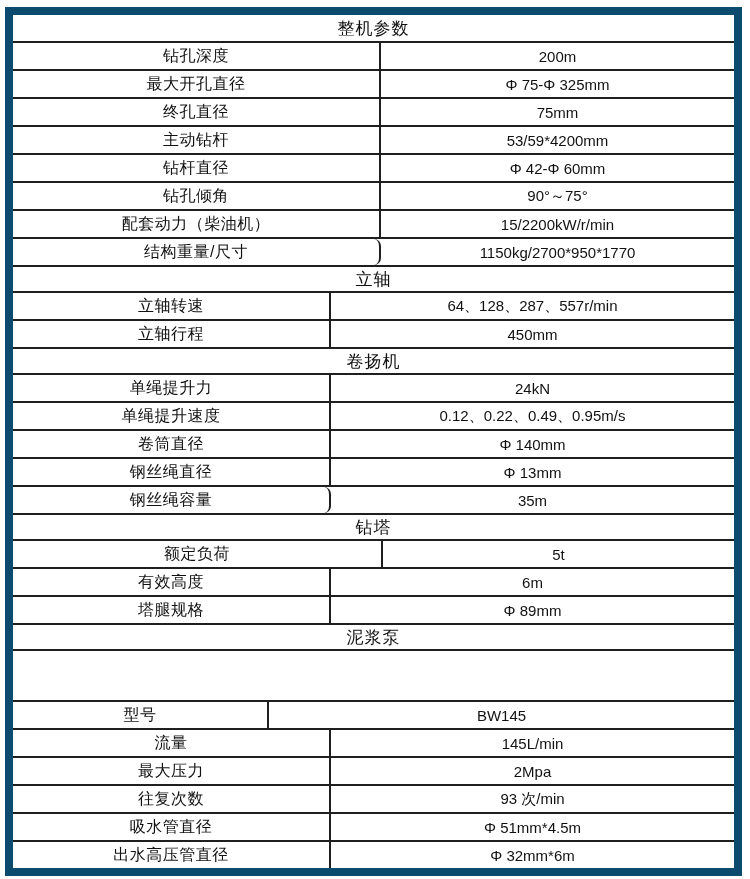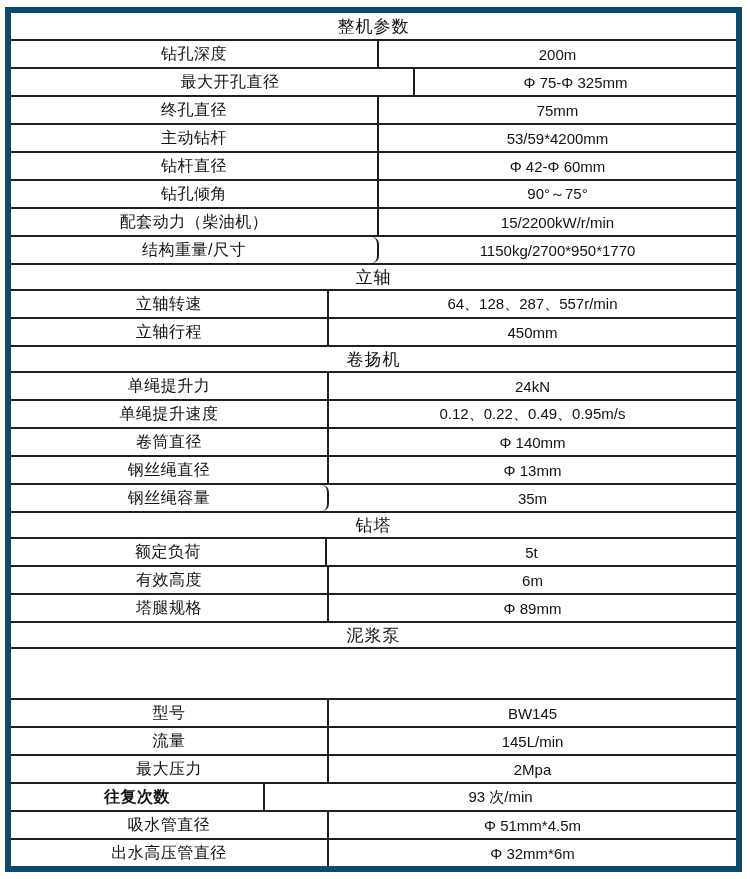--- a/index.html
+++ b/index.html
@@ -15,21 +15,21 @@
     height: 879px;
     background: #ffffff;
     overflow: hidden;
   }
   .spec-table {
     position: absolute;
     left: 5px;
     top: 7px;
     width: 737px;
     box-sizing: border-box;
-    border: 6px solid #0c4a6e;
+    border: 8px solid #0c4a6e;
     background: #ffffff;
   }
   .row {
     box-sizing: border-box;
     display: flex;
     align-items: stretch;
   }
   .row + .row {
     border-top: 2px solid #1f1f1f;
   }
@@ -72,21 +72,21 @@
 <div class="page">
   <div class="spec-table">
       <div class="row header-row">
         <span>整机参数</span>
       </div>
       <div class="row data-row">
         <div class="cell label-cell" style="width: 368px;">钻孔深度</div>
         <div class="cell value-cell">200m</div>
       </div>
       <div class="row data-row">
-        <div class="cell label-cell" style="width: 368px; margin-left: 36px;">最大开孔直径</div>
+        <div class="cell label-cell" style="width: 368px;">最大开孔直径</div>
         <div class="cell value-cell">Φ 75-Φ 325mm</div>
       </div>
       <div class="row data-row">
         <div class="cell label-cell" style="width: 368px;">终孔直径</div>
         <div class="cell value-cell">75mm</div>
       </div>
       <div class="row data-row">
         <div class="cell label-cell" style="width: 368px;">主动钻杆</div>
         <div class="cell value-cell">53/59*4200mm</div>
       </div>
@@ -137,49 +137,49 @@
         <div class="cell value-cell">Φ 13mm</div>
       </div>
       <div class="row data-row">
         <div class="cell label-cell" style="width: 318px; border-radius: 7px;">钢丝绳容量</div>
         <div class="cell value-cell">35m</div>
       </div>
       <div class="row header-row">
         <span>钻塔</span>
       </div>
       <div class="row data-row">
-        <div class="cell label-cell" style="width: 316px;">额定负荷</div>
+        <div class="cell label-cell" style="width: 370px;">额定负荷</div>
         <div class="cell value-cell">5t</div>
       </div>
       <div class="row data-row">
         <div class="cell label-cell" style="width: 318px;">有效高度</div>
         <div class="cell value-cell">6m</div>
       </div>
       <div class="row data-row">
         <div class="cell label-cell" style="width: 318px;">塔腿规格</div>
         <div class="cell value-cell">Φ 89mm</div>
       </div>
       <div class="row header-row">
         <span>泥浆泵</span>
       </div>
       <div class="row spacer-row" style="height: 51px;"></div>
       <div class="row data-row">
-        <div class="cell label-cell" style="width: 318px;">型号</div>
+        <div class="cell label-cell" style="width: 256px;">型号</div>
         <div class="cell value-cell">BW145</div>
       </div>
       <div class="row data-row">
         <div class="cell label-cell" style="width: 318px; font-family: Liberation Mono, monospace;">流量</div>
         <div class="cell value-cell">145L/min</div>
       </div>
       <div class="row data-row">
         <div class="cell label-cell" style="width: 318px;">最大压力</div>
         <div class="cell value-cell">2Mpa</div>
       </div>
       <div class="row data-row">
-        <div class="cell label-cell" style="width: 254px; font-weight: bold;">往复次数</div>
+        <div class="cell label-cell" style="width: 318px;">往复次数</div>
         <div class="cell value-cell">93 次/min</div>
       </div>
       <div class="row data-row">
         <div class="cell label-cell" style="width: 318px;">吸水管直径</div>
         <div class="cell value-cell">Φ 51mm*4.5m</div>
       </div>
       <div class="row data-row">
         <div class="cell label-cell" style="width: 318px;">出水高压管直径</div>
         <div class="cell value-cell">Φ 32mm*6m</div>
       </div>

